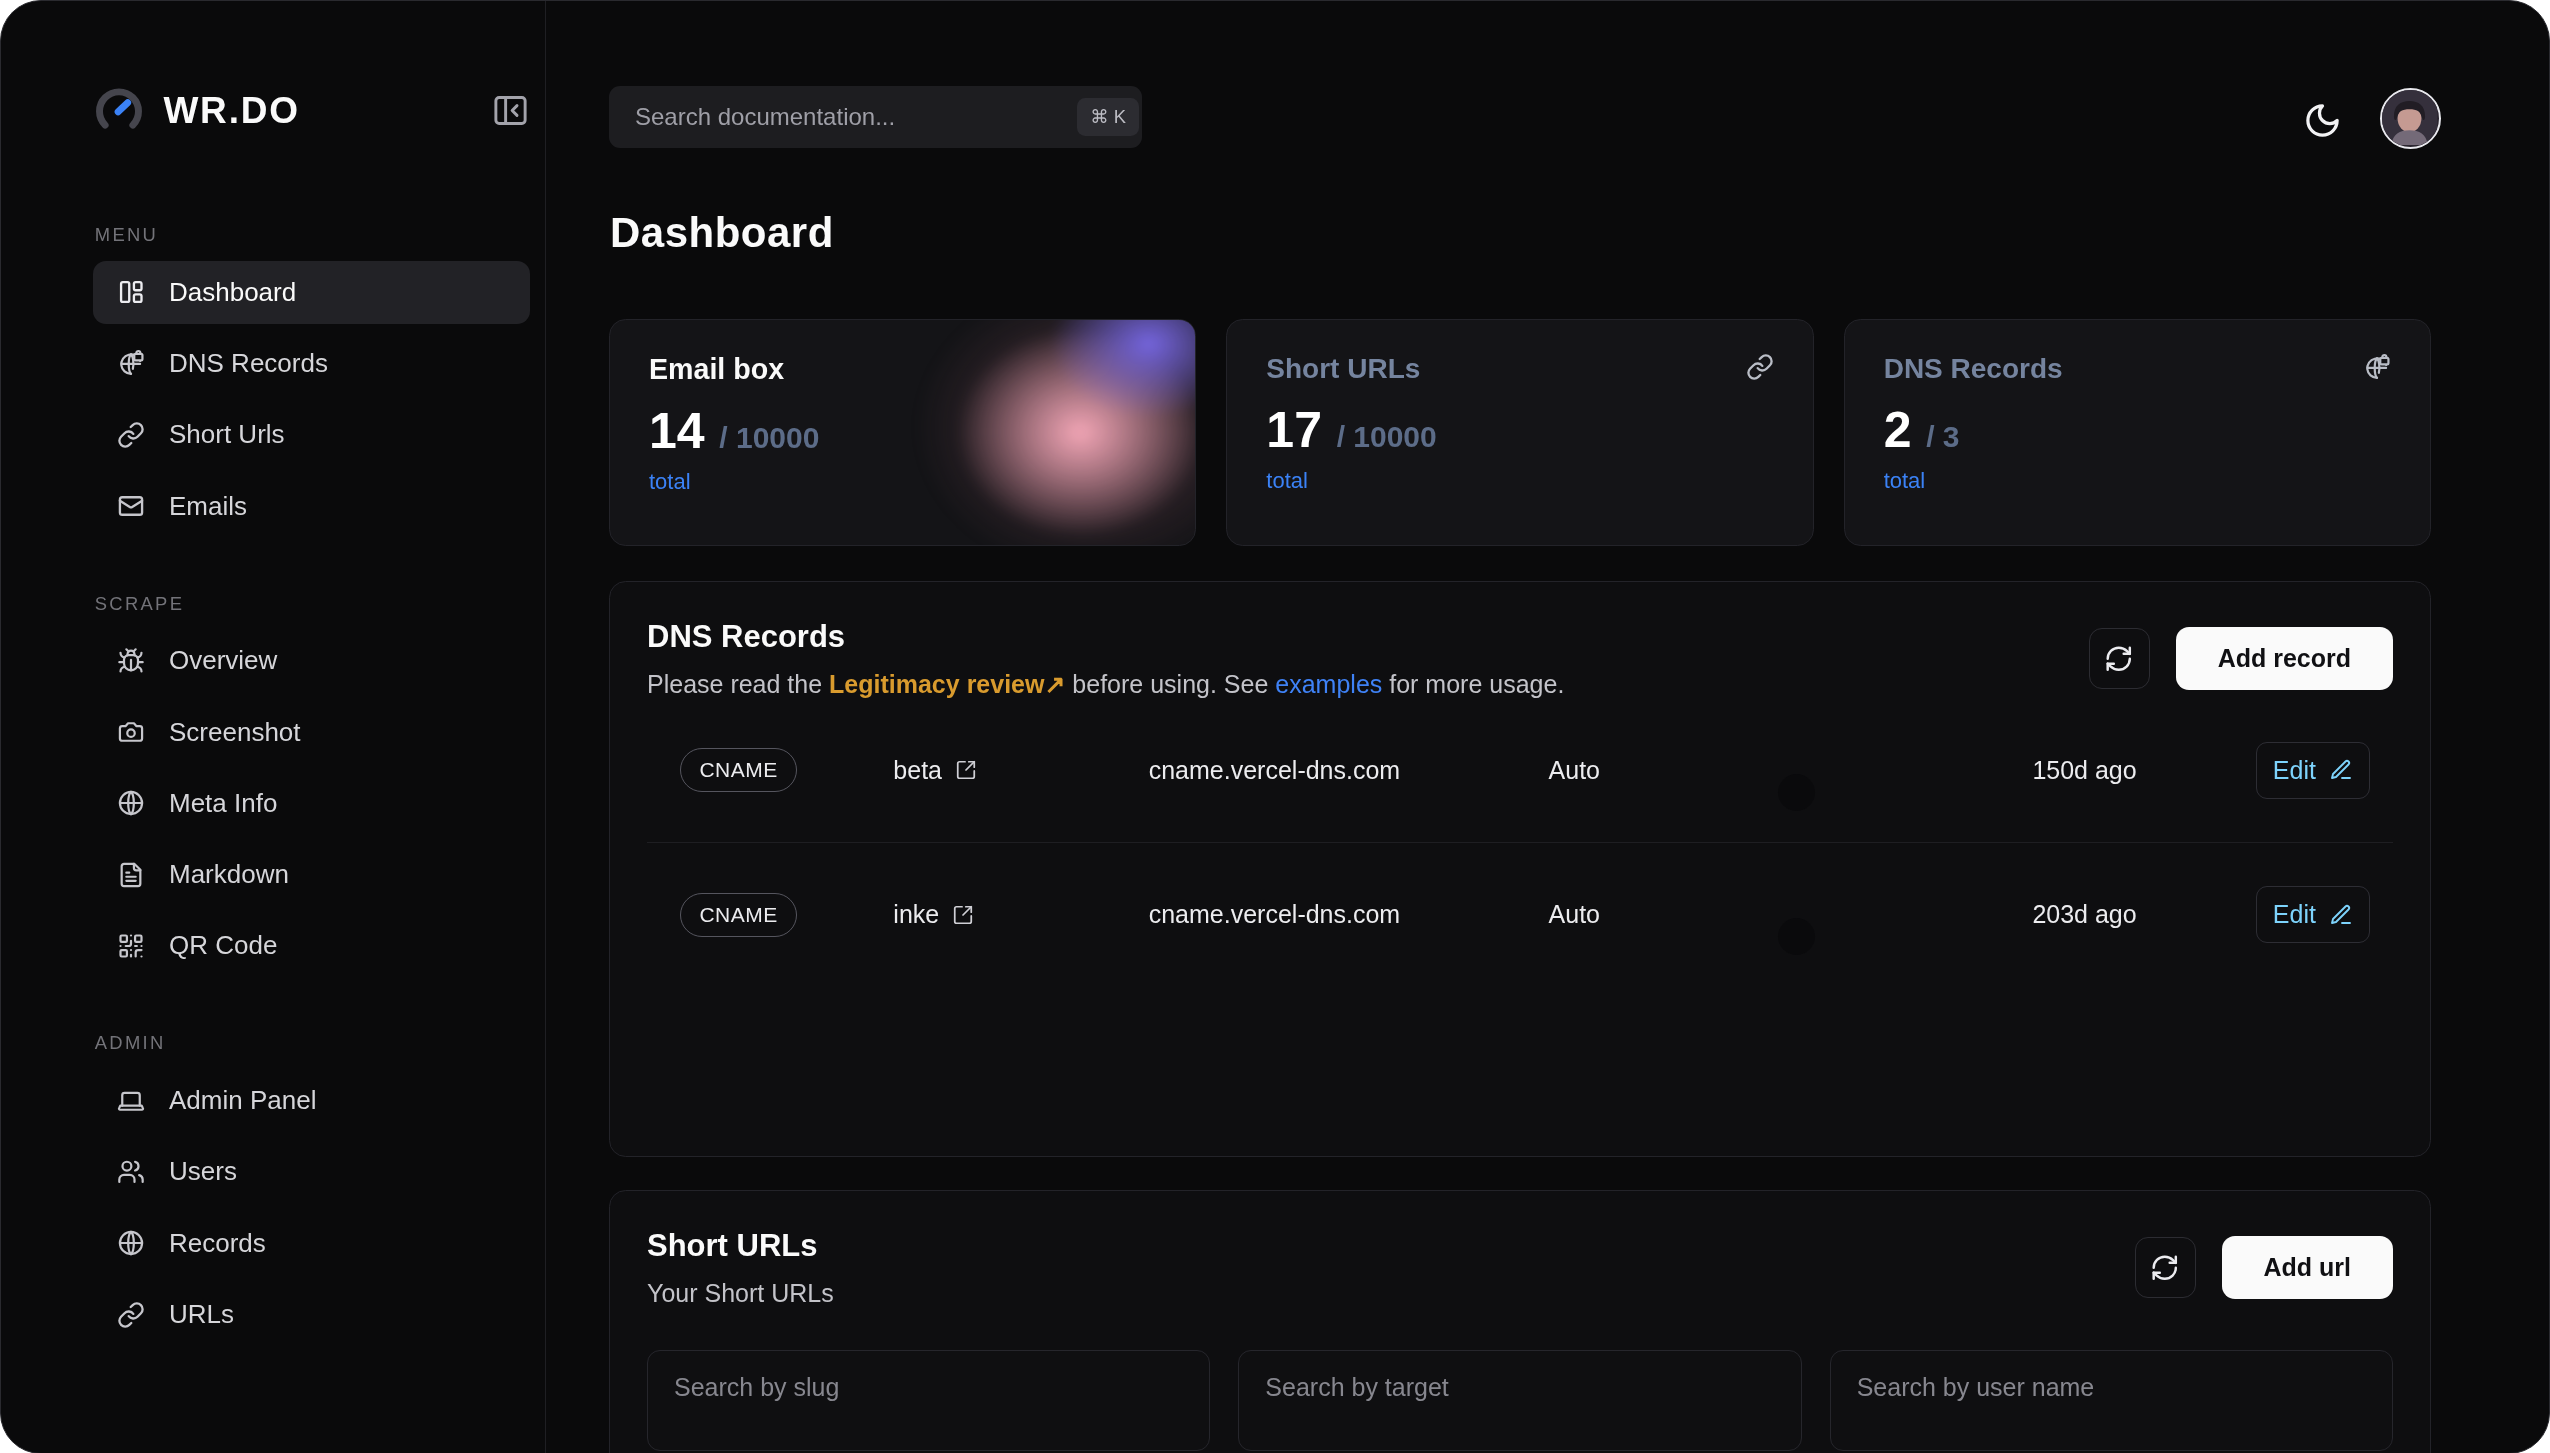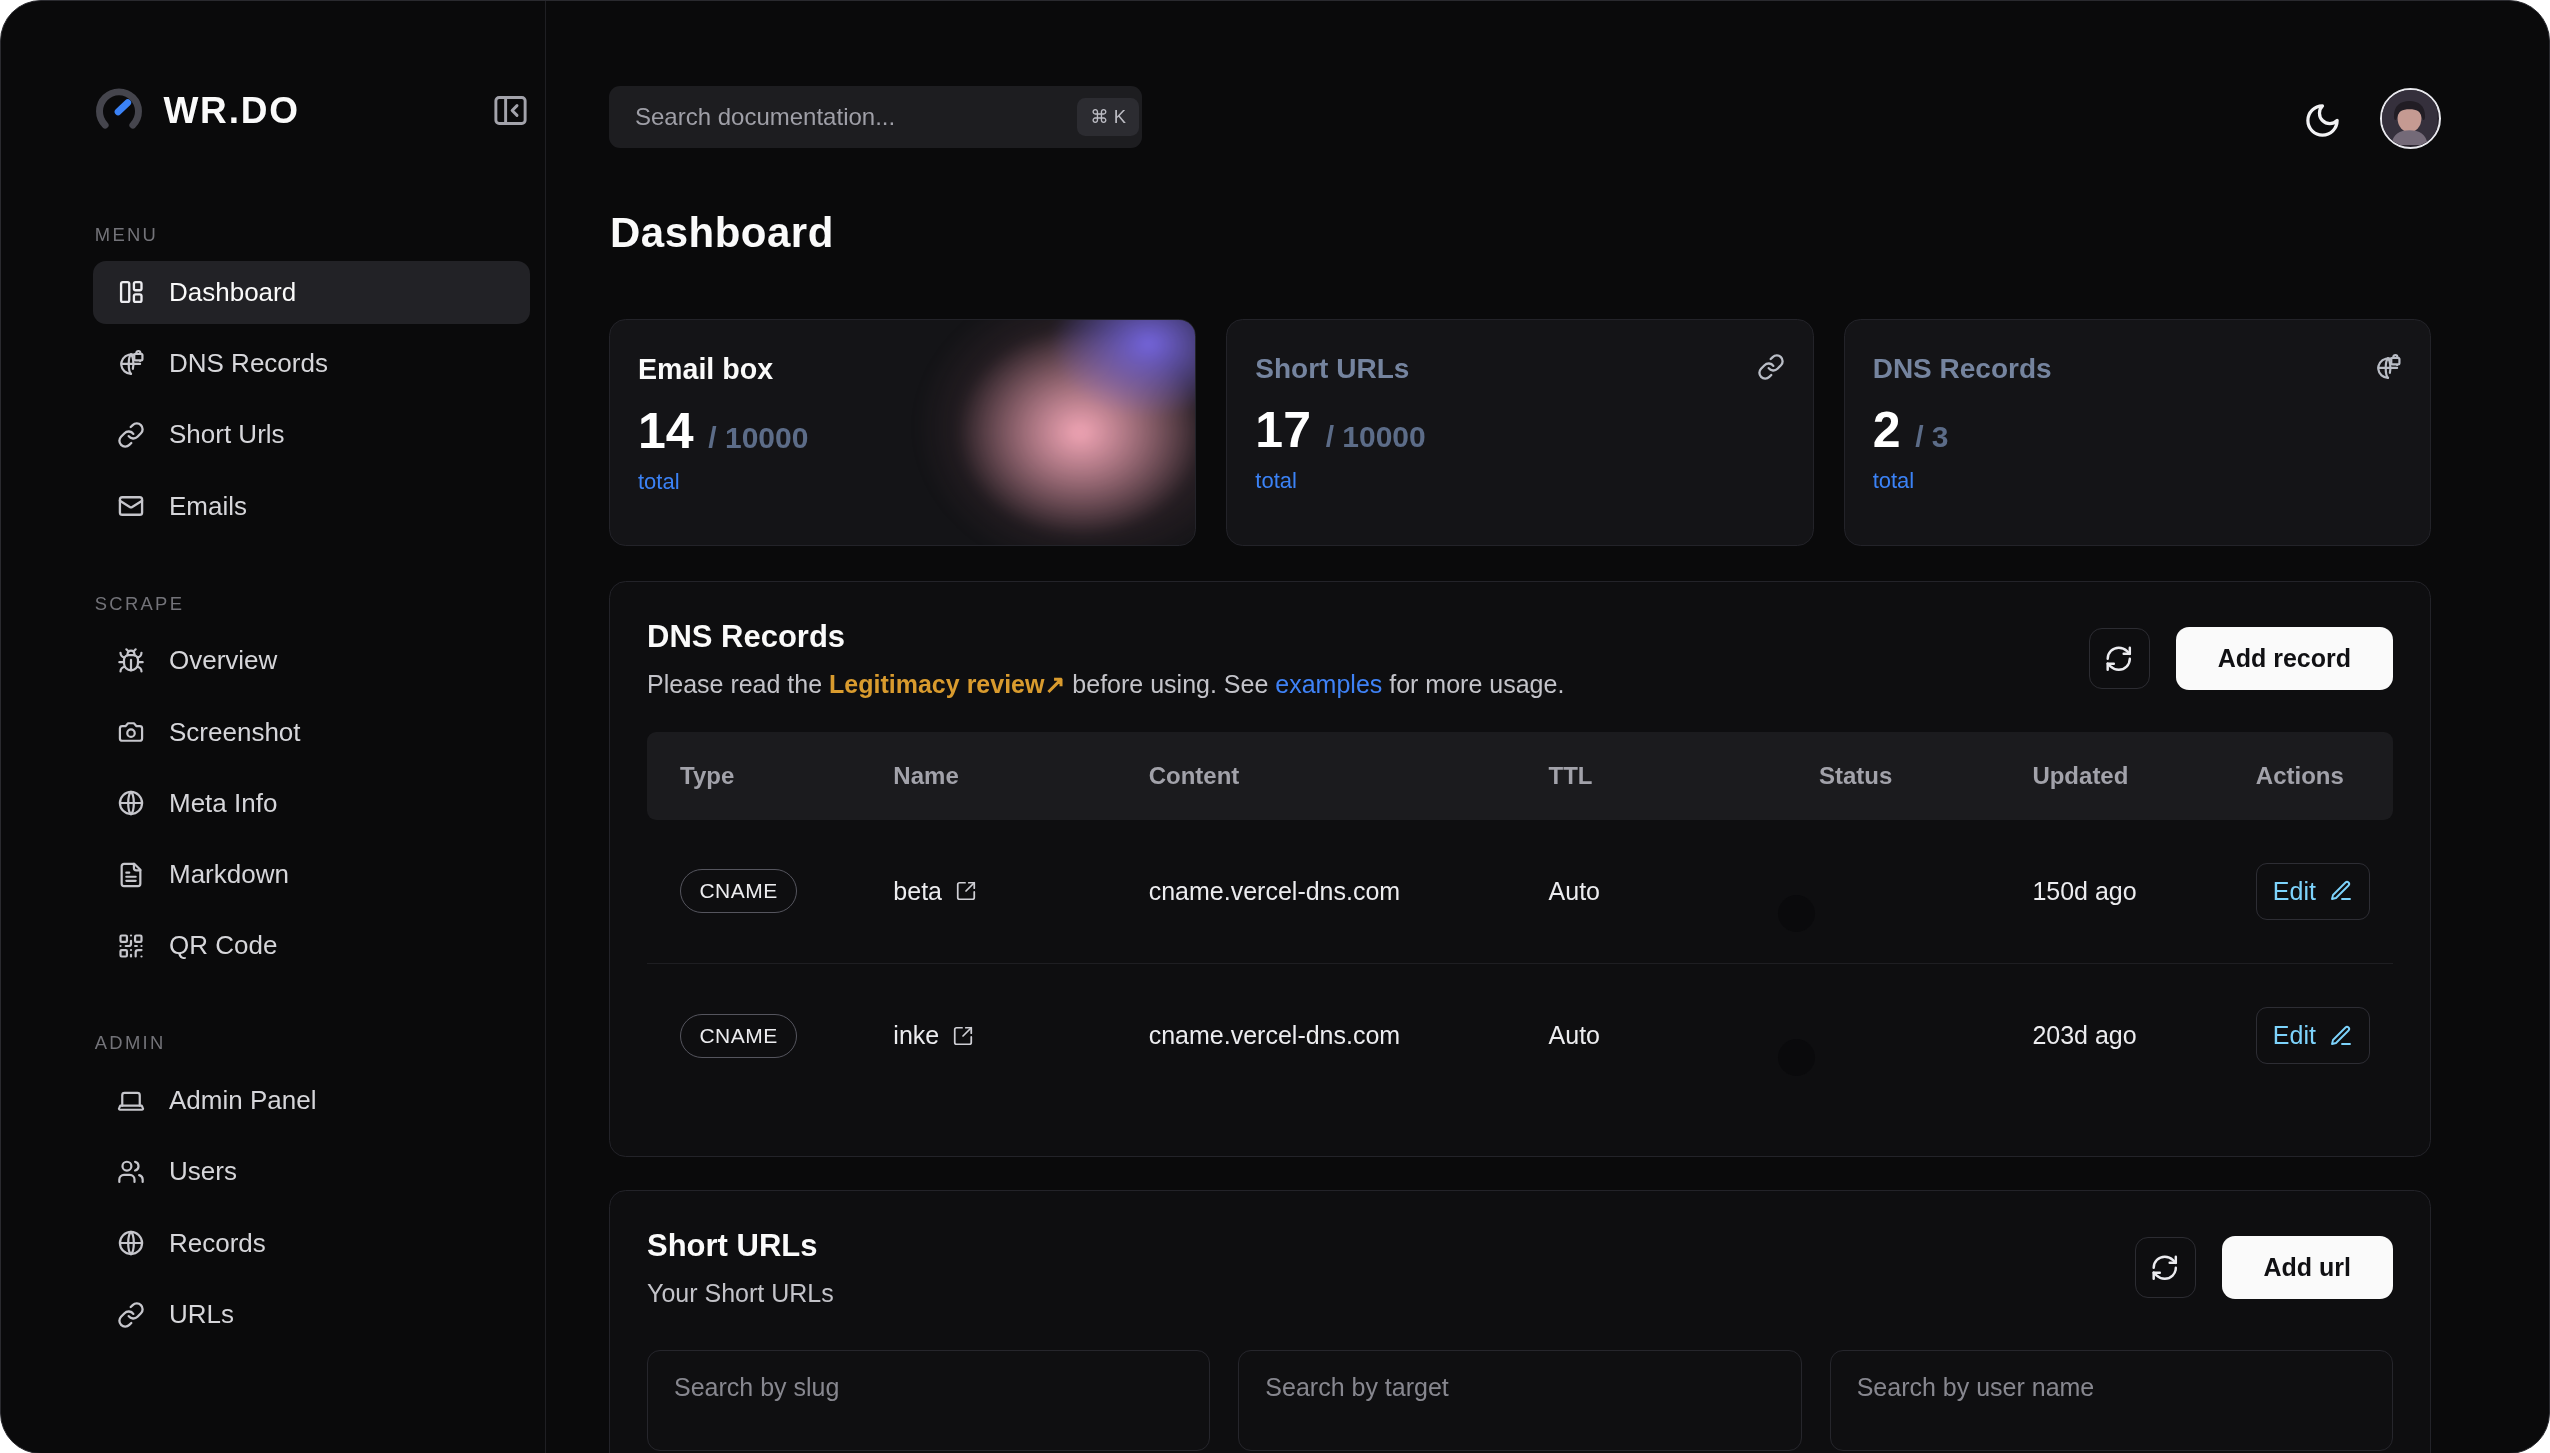--- a/index.html
+++ b/index.html
@@ -24,21 +24,21 @@
   .search input{flex:1;background:transparent;border:none;outline:none;color:#d4d4d8;font-size:24px;font-family:inherit}
   .search input::placeholder{color:#9f9fa7}
   .kbd{background:#2c2c31;border-radius:8.3px;padding:8.3px 13px;font-size:18.4px;color:#bcbcc3;white-space:nowrap}
   .moon-btn{position:absolute;left:2298px;top:96px;width:46px;height:46px;color:#f2f2f4;display:flex;align-items:center;justify-content:center;cursor:pointer}
   .avatar{position:absolute;left:2379px;top:87px;width:61px;height:61px;border-radius:50%;border:2.8px solid #e9e9ee;overflow:hidden;cursor:pointer;background:#2b2630}
 
   
   .page-title{position:absolute;left:609px;top:208px;font-size:42px;font-weight:bold;color:#fafafa;letter-spacing:0.5px}
 
   .cards{position:absolute;left:608px;top:318px;right:118px;height:227px;display:grid;grid-template-columns:repeat(3,1fr);gap:30px}
-  .card{background:#141417;border:0.9px solid #232329;border-radius:16.6px;padding:33px 28px;position:relative;overflow:hidden}
+  .card{background:#141417;border:0.9px solid #232329;border-radius:16.6px;padding:33px 39px;position:relative;overflow:hidden}
   .card-title-main{font-size:28.6px;font-weight:bold;color:#fafafa;position:relative;z-index:2}
   .card-title-muted{font-size:28px;font-weight:600;color:#75849f}
   .card-head{display:flex;align-items:flex-start;justify-content:space-between}
   .card-head .cico{color:#b9bdc6;display:flex}
   .value-row{display:flex;align-items:baseline;gap:14.7px;margin-top:16px;position:relative;z-index:2}
   .big-num{font-size:50px;font-weight:bold;color:#ffffff}
   .limit{font-size:30px;font-weight:bold;color:#5c6c88}
   .caption{font-size:22px;color:#3b82f6;margin-top:9.2px;position:relative;z-index:2}
   .glow{position:absolute;top:-18.4px;bottom:-18.4px;right:-18.4px;width:62%;z-index:1;filter:blur(5.5px);
     background:
@@ -346,29 +346,20 @@
                 <path d="M21 3v5h-5"></path>
                 <path d="M21 12a9 9 0 0 1-9 9 9.75 9.75 0 0 1-6.74-2.74L3 16"></path>
                 <path d="M8 16H3v5"></path>
             </svg>
           </span>
         </button>
         <button class="primary-btn">Add record</button>
       </div>
     </div>
 
-    <div class="thead">
-      <span>Type</span>
-      <span>Name</span>
-      <span>Content</span>
-      <span>TTL</span>
-      <span>Status</span>
-      <span>Updated</span>
-      <span>Actions</span>
-    </div>
 
     <div class="trow">
       <span><span class="badge">CNAME</span></span>
       <span class="name-cell">
         <span>beta</span>
         <span class="ext">
           <svg width="22" height="22" viewBox="0 0 24 24" fill="none" stroke="currentColor" stroke-width="1.9" stroke-linecap="round" stroke-linejoin="round">
             <path d="M21 13v6a2 2 0 0 1-2 2H5a2 2 0 0 1-2-2V5a2 2 0 0 1 2-2h6"></path>
               <path d="m21 3-9 9"></path>
               <path d="M15 3h6v6"></path>

